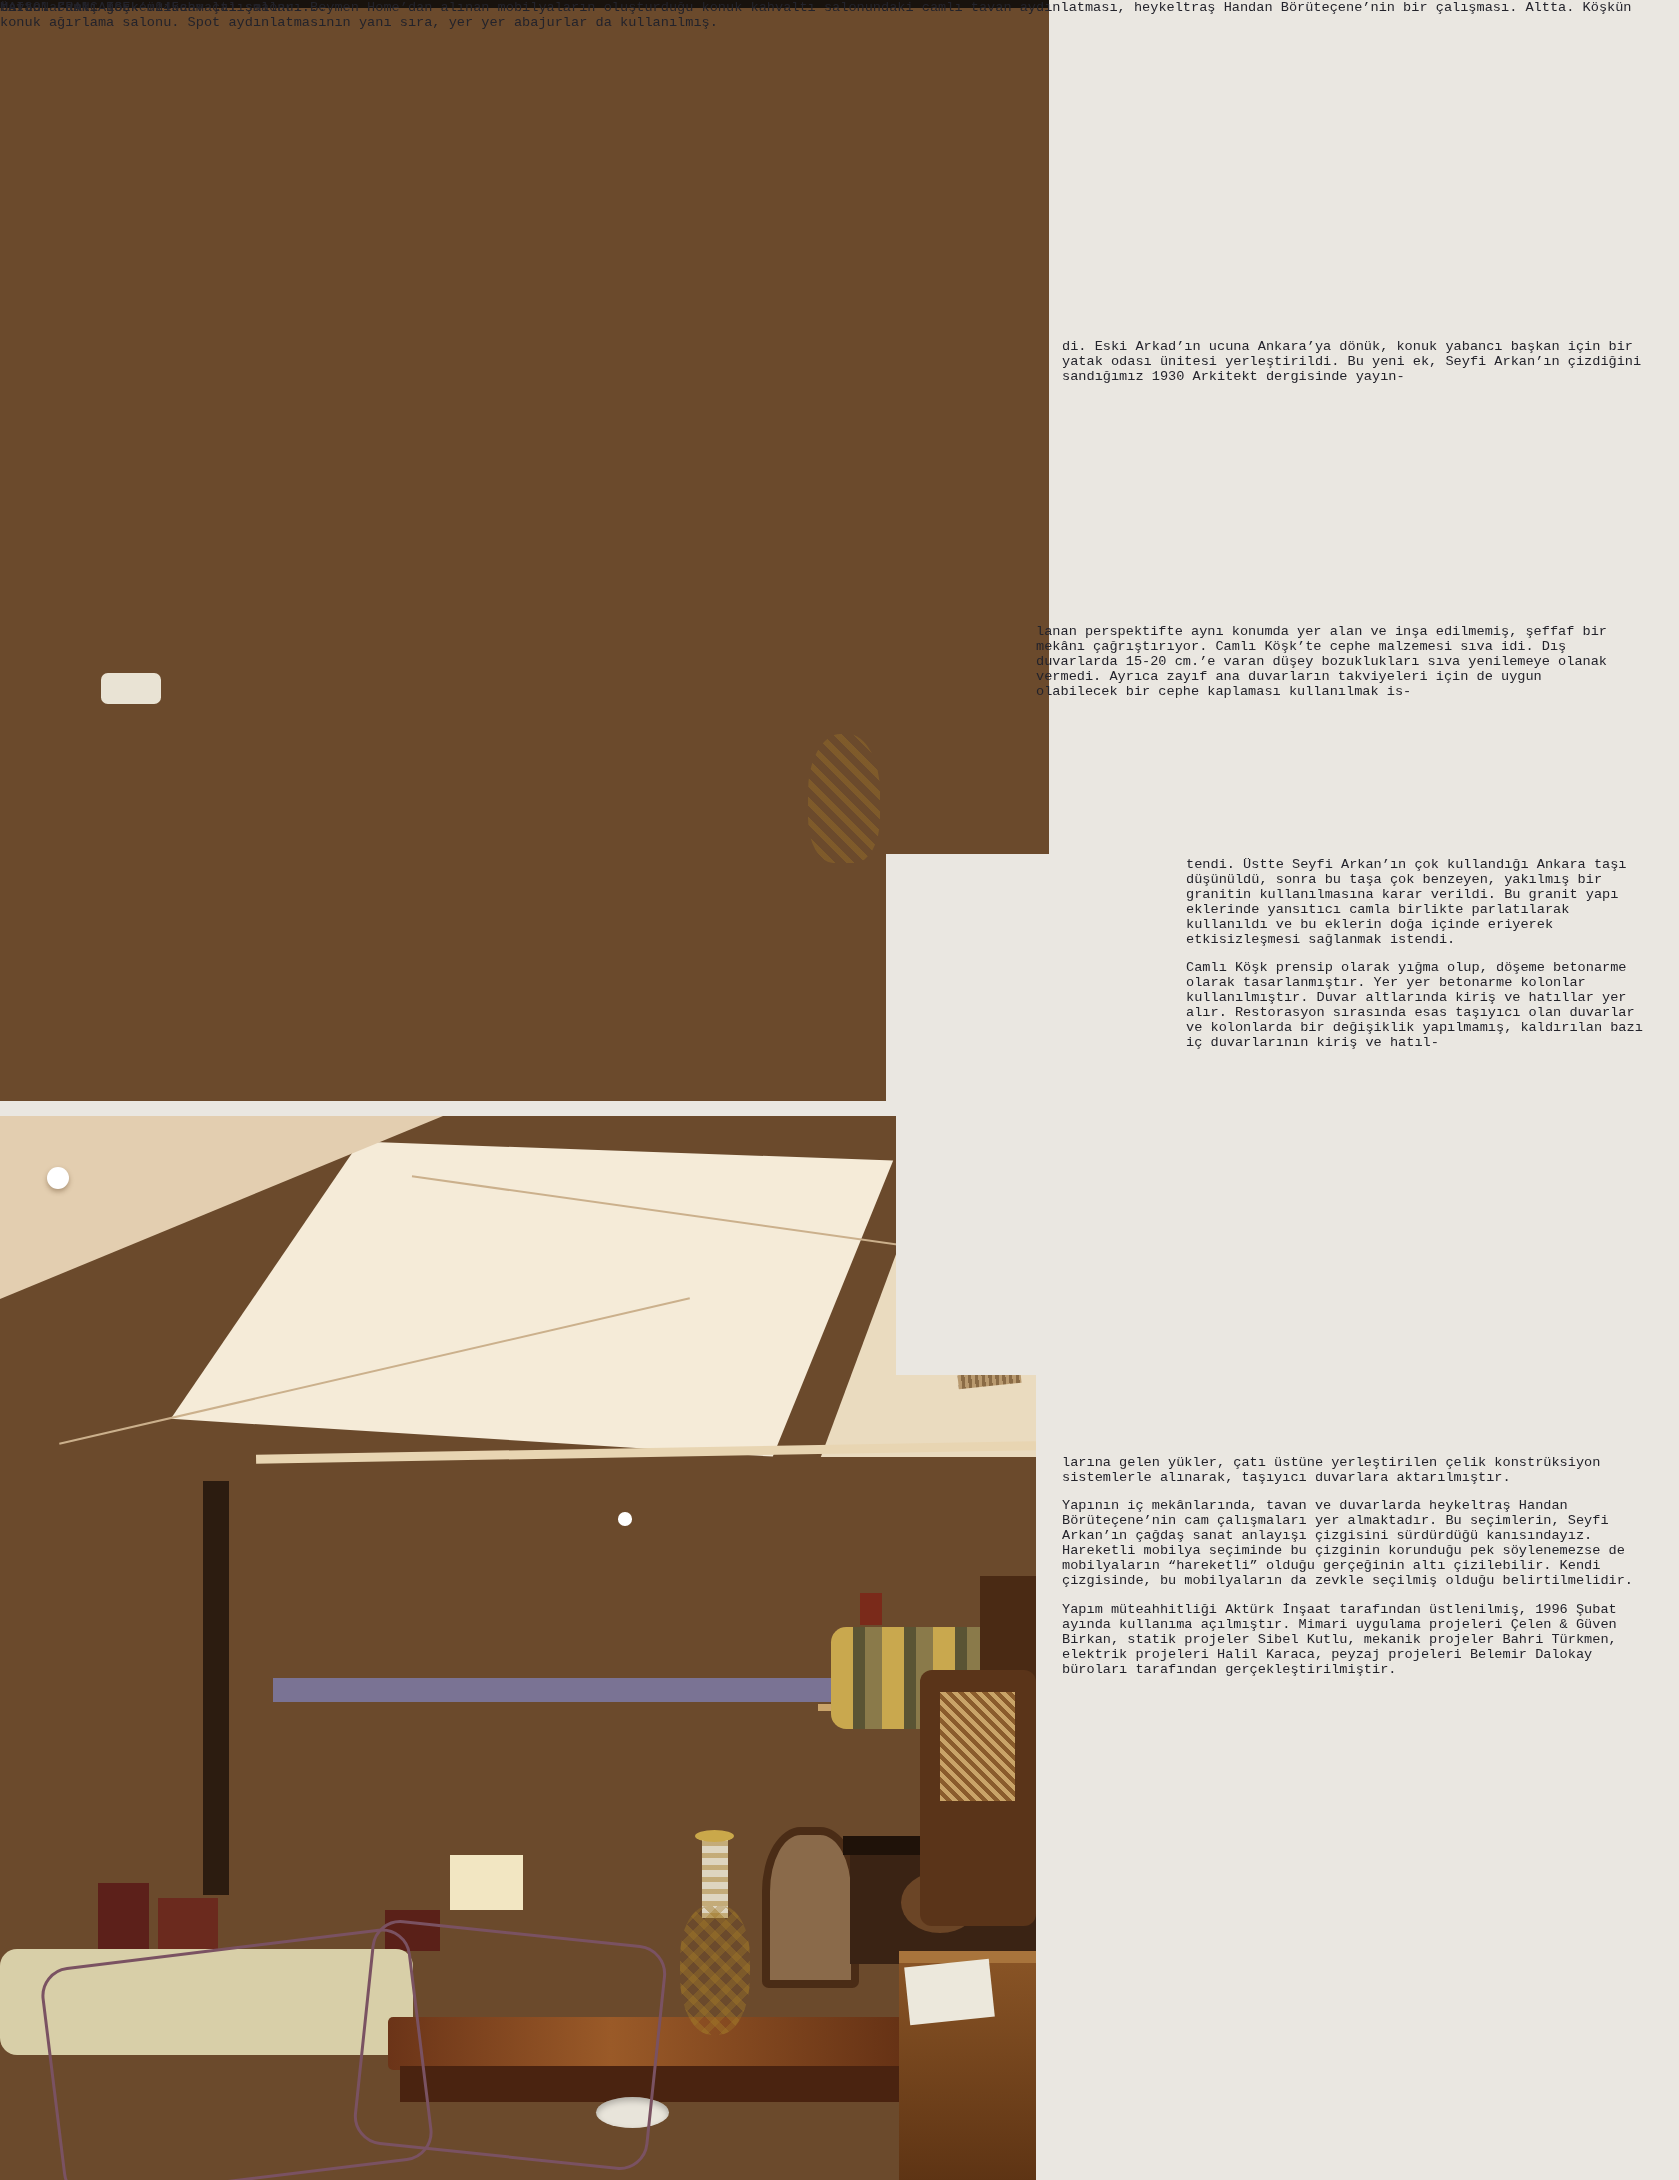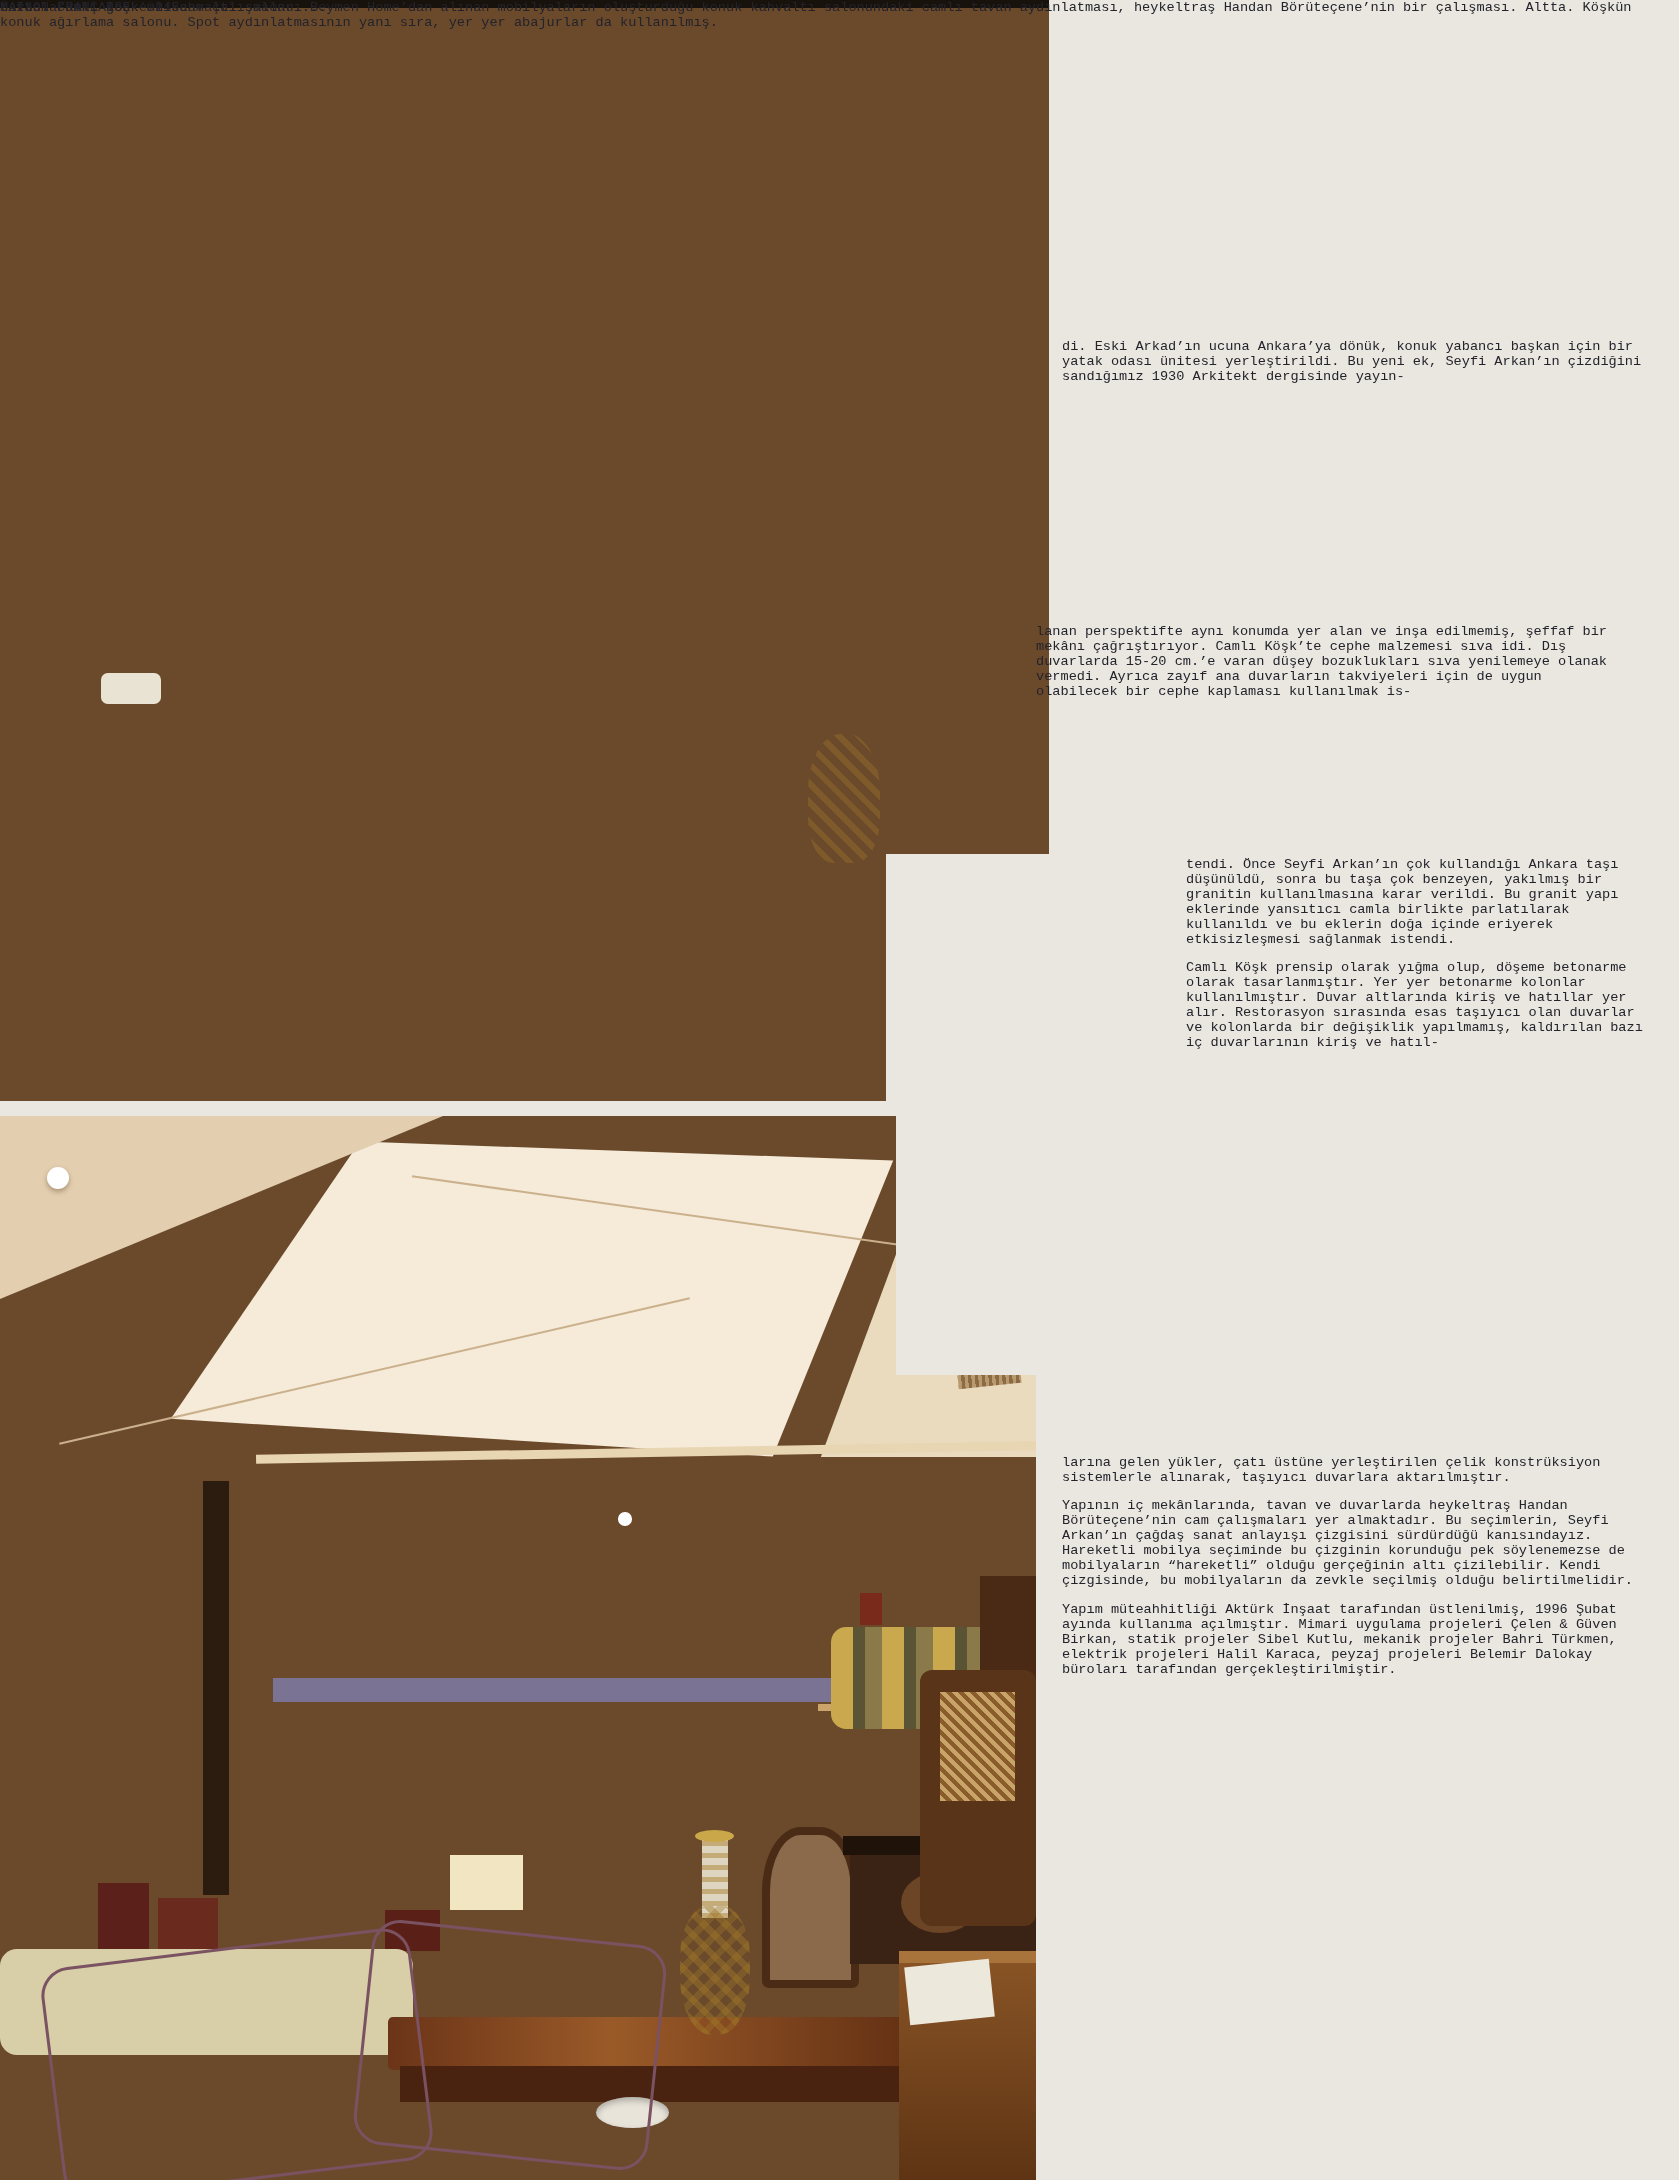--- a/index.html
+++ b/index.html
@@ -252,21 +252,21 @@
   <div class="notch" style="left:886px;top:854px;width:164px;height:249px"></div>
   <div class="notch" style="left:896px;top:1116px;width:140px;height:259px"></div>
 
   <div class="abs headline"><span class="white">tavanlardaki görkemli</span><span class="red"> cam çalışmaları...</span></div>
 
   <div class="abs body-col" style="left:1062px;top:339px;width:584px">di. Eski Arkad’ın ucuna Ankara’ya dönük, konuk yabancı başkan için bir yatak odası ünitesi yerleştirildi. Bu yeni ek, Seyfi Arkan’ın çizdiğini sandığımız 1930 Arkitekt dergisinde yayın-</div>
 
   <div class="abs body-col" style="left:1036px;top:624px;width:584px">lanan perspektifte aynı konumda yer alan ve inşa edilmemiş, şeffaf bir mekânı çağrıştırıyor. Camlı Köşk’te cephe malzemesi sıva idi. Dış duvarlarda 15-20 cm.’e varan düşey bozuklukları sıva yenilemeye olanak vermedi. Ayrıca zayıf ana duvarların takviyeleri için de uygun olabilecek bir cephe kaplaması kullanılmak is-</div>
 
   <div class="abs body-col" style="left:1186px;top:843px;width:464px">
-    <p>tendi. Önce Seyfi Arkan’ın çok kullandığı Ankara taşı düşünüldü, sonra bu taşa çok benzeyen, yakılmış bir granitin kullanılmasına karar verildi. Bu granit yapı eklerinde yansıtıcı camla birlikte parlatılarak kullanıldı ve bu eklerin doğa içinde eriyerek etkisizleşmesi sağlanmak istendi.</p>
+    <p>tendi. Üstte Seyfi Arkan’ın çok kullandığı Ankara taşı düşünüldü, sonra bu taşa çok benzeyen, yakılmış bir granitin kullanılmasına karar verildi. Bu granit yapı eklerinde yansıtıcı camla birlikte parlatılarak kullanıldı ve bu eklerin doğa içinde eriyerek etkisizleşmesi sağlanmak istendi.</p>
     <p>Camlı Köşk prensip olarak yığma olup, döşeme betonarme olarak tasarlanmıştır. Yer yer betonarme kolonlar kullanılmıştır. Duvar altlarında kiriş ve hatıllar yer alır. Restorasyon sırasında esas taşıyıcı olan duvarlar ve kolonlarda bir değişiklik yapılmamış, kaldırılan bazı iç duvarlarının kiriş ve hatıl-</p>
   </div>
 
   <div class="abs body-col" style="left:1062px;top:1441px;width:584px">
     <p>larına gelen yükler, çatı üstüne yerleştirilen çelik konstrüksiyon sistemlerle alınarak, taşıyıcı duvarlara aktarılmıştır.</p>
     <p>Yapının iç mekânlarında, tavan ve duvarlarda heykeltraş Handan Börüteçene’nin cam çalışmaları yer almaktadır. Bu seçimlerin, Seyfi Arkan’ın çağdaş sanat anlayışı çizgisini sürdürdüğü kanısındayız. Hareketli mobilya seçiminde bu çizginin korunduğu pek söylenemezse de mobilyaların “hareketli” olduğu gerçeğinin altı çizilebilir. Kendi çizgisinde, bu mobilyaların da zevkle seçilmiş olduğu belirtilmelidir.</p>
     <p>Yapım müteahhitliği Aktürk İnşaat tarafından üstlenilmiş, 1996 Şubat ayında kullanıma açılmıştır. Mimari uygulama projeleri Çelen &amp; Güven Birkan, statik projeler Sibel Kutlu, mekanik projeler Bahri Türkmen, elektrik projeleri Halil Karaca, peyzaj projeleri Belemir Dalokay büroları tarafından gerçekleştirilmiştir.</p>
   </div>
 
 

